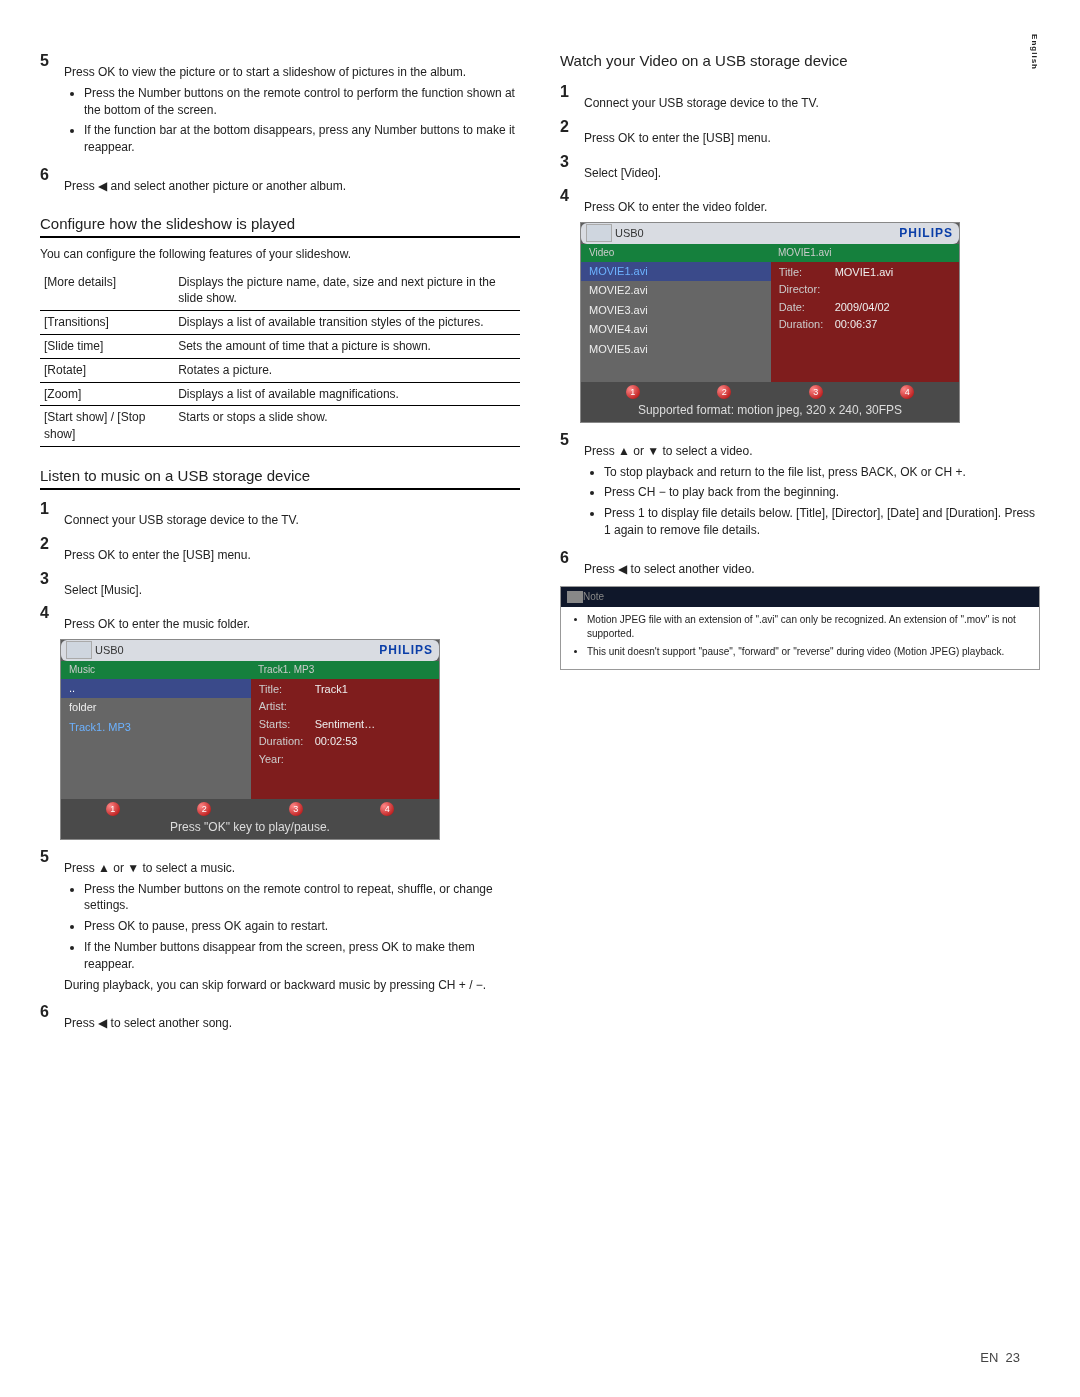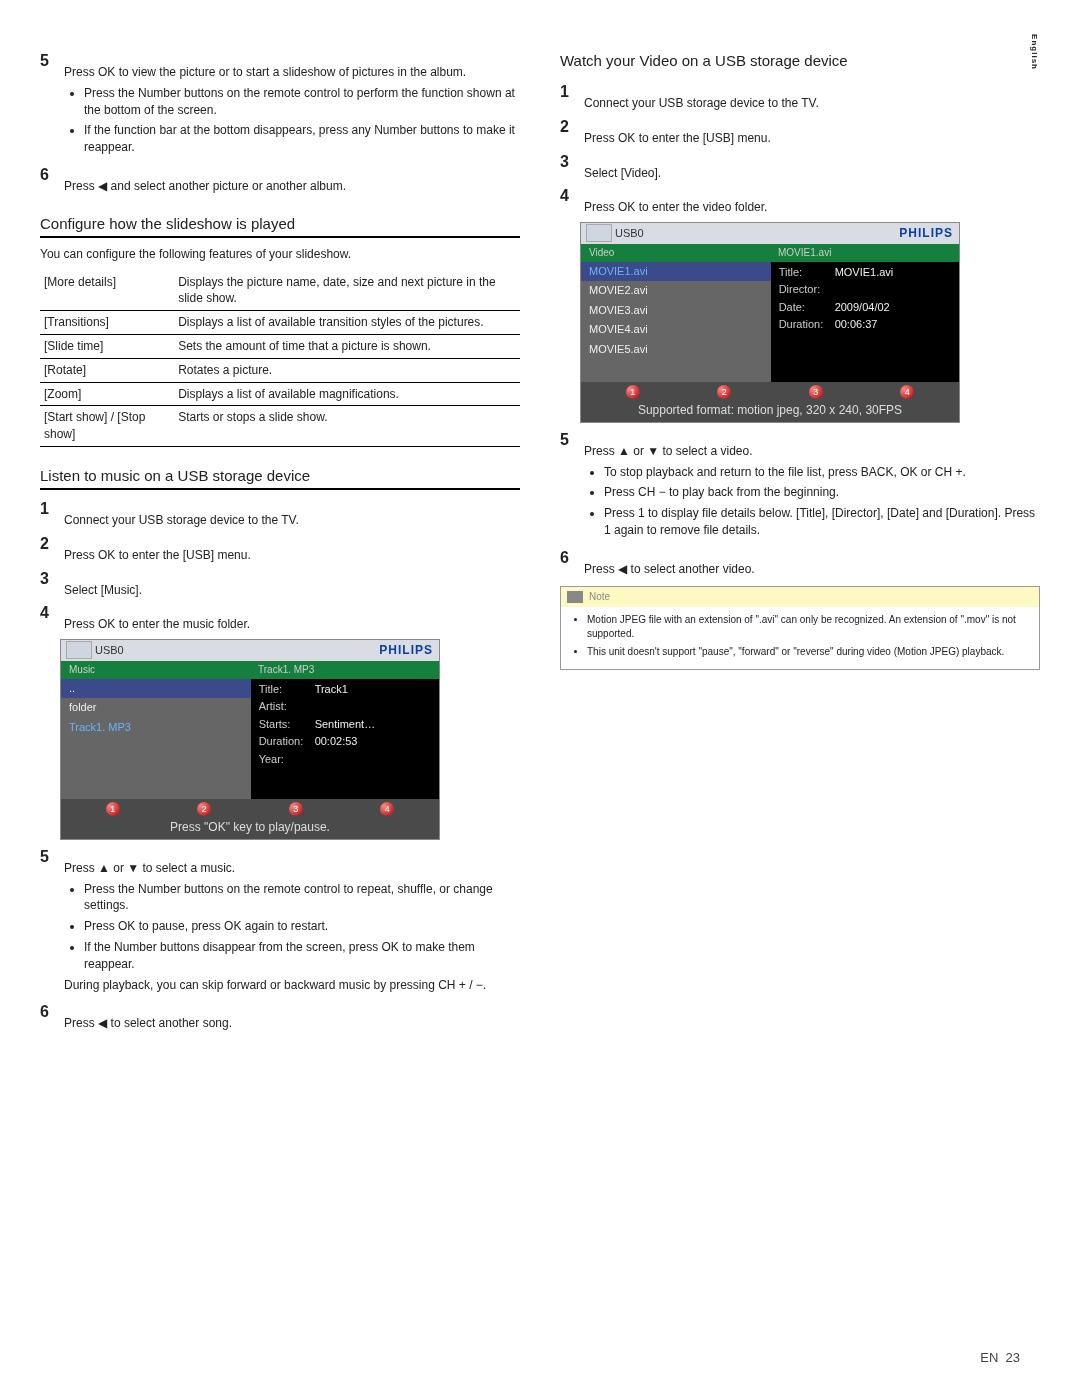--- a/index.html
+++ b/index.html
@@ -86,33 +86,34 @@
     background: #5d5d5d;
     color: #eee;
     font-size: 11px;
   }
   .ui-top {
     background: #d9dce2;
     color: #333;
     display: flex;
     align-items: center;
     padding: 2px 6px;
+    border-radius: 6px;
   }
   .ui-top .dev { flex:1; padding-left: 28px; }
   .ui-top .logo { color:#0a3ea8; font-weight:bold; letter-spacing:1px; font-size:12px; }
   .ui-top2 {
     display:flex; background:#15803d; color:#ccc; font-size:10px;
   }
   .ui-top2 .pt { flex:1; padding:2px 8px; }
   .ui-body { display:flex; min-height:120px; }
   .ui-list { flex:1.1; background:#666; }
   .ui-list .row { padding:2px 8px; }
   .ui-list .row.sel { background:#3a4a8a; color:#fff; }
   .ui-list .row.active { color:#6cb2ff; }
-  .ui-meta { flex:1; background:#000000; padding:2px 8px; }
+  .ui-meta { flex:1; background:#7f1d1d; padding:2px 8px; }
   .ui-meta .m { display:flex; padding:1px 0; }
   .ui-meta .m .k { width:56px; color:#ccc; }
   .ui-bot {
     background:#4a4a4a;
     padding:3px 6px;
     text-align:center;
   }
   .ui-bot .dots { display:flex; justify-content:space-around; padding-bottom:3px; }
   .dot {
     width:14px; height:14px; border-radius:50%;
@@ -124,21 +125,21 @@
     position:absolute;
     width:26px; height:18px; background:#cfd6df; border:1px solid #aaa;
     margin:-1px 0 0 -1px;
   }
   .note-box {
     border:1px solid #999;
     margin-top:8px;
     font-size:10px;
   }
   .note-head {
-    background:#fef9c3; padding:3px 6px; display:flex; align-items:center; gap:6px;
+    background:#0f172a; padding:3px 6px; display:flex; align-items:center; gap:0;
     color:#888;
   }
   .note-head .icon {
     width:16px; height:12px; background:#888;
   }
   .note-body { padding:6px 10px; }
   .note-body ul { list-style: disc; padding-left:16px; margin:0; }
   .note-body li { margin-bottom:4px; }
   .footer {
     position:absolute;

